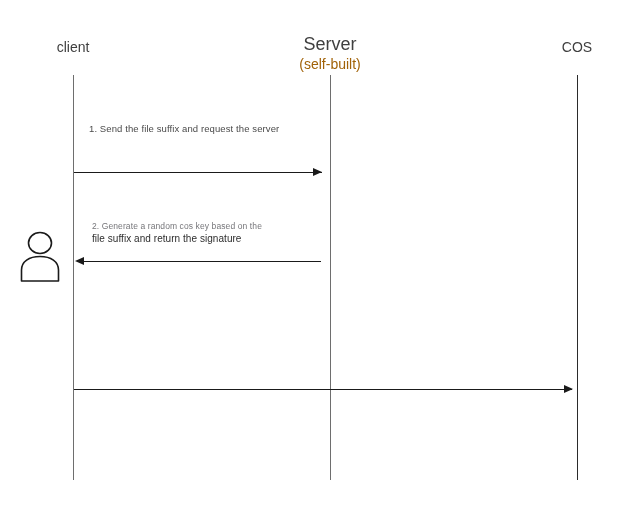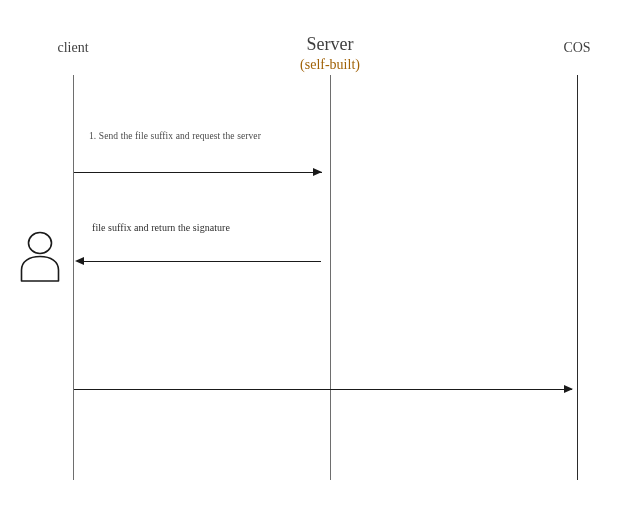--- a/index.html
+++ b/index.html
@@ -10,21 +10,20 @@
   body {
     font-family: "Liberation Sans", sans-serif;
     -webkit-font-smoothing: antialiased;
   }
   #canvas {
     position: relative;
     width: 644px;
     height: 530px;
     background: #ffffff;
     overflow: hidden;
-    font-family: Liberation Serif, serif;
   }
   
   .participant {
     position: absolute;
     transform: translateX(-50%);
     text-align: center;
     color: #3c3c3c;
     white-space: nowrap;
     line-height: 1.25;
   }
@@ -124,27 +123,28 @@
   <div class="lifeline" style="left:330px; top:75px; height:405px;"></div>
   <div class="lifeline dark" style="left:577px; top:75px; height:405px;"></div>
 
   <div class="actor" style="left:18px; top:230px;">
     <svg width="44" height="52" viewBox="0 0 44 52" xmlns="http://www.w3.org/2000/svg">
       <ellipse cx="22" cy="13" rx="11.5" ry="10.5" fill="none" stroke="#1a1a1a" stroke-width="1.6"></ellipse>
       <path d="M 3.5 51 L 3.5 40 C 3.5 31.5 11 26.5 22 26.5 C 33 26.5 40.5 31.5 40.5 40 L 40.5 51 Z" fill="none" stroke="#1a1a1a" stroke-width="1.6" stroke-linejoin="round"></path>
     </svg>
   </div>
 
-  <div class="msg-label one-line" style="left:89px; top:130px;">
+  <div class="msg-label one-line" style="left:89px; top:123px;">
     <span class="l1">1. Send the file suffix and request the server</span>
   </div>
   <div class="msg-line" style="left:74px; top:172px; width:248px;"></div>
   <div class="arrow-head right" style="left:313px; top:168px;"></div>
 
   <div class="msg-label" style="left:92px; top:221px;">
+    <span class="l1">2. Generate a random cos key based on the</span>
     <span class="l2">file suffix and return the signature</span>
   </div>
   <div class="msg-line" style="left:84px; top:261px; width:237px;"></div>
   <div class="arrow-head left" style="left:75px; top:257px;"></div>
 
   <div class="msg-line" style="left:74px; top:389px; width:498px;"></div>
   <div class="arrow-head right" style="left:564px; top:385px;"></div>
 
 </div>
 

